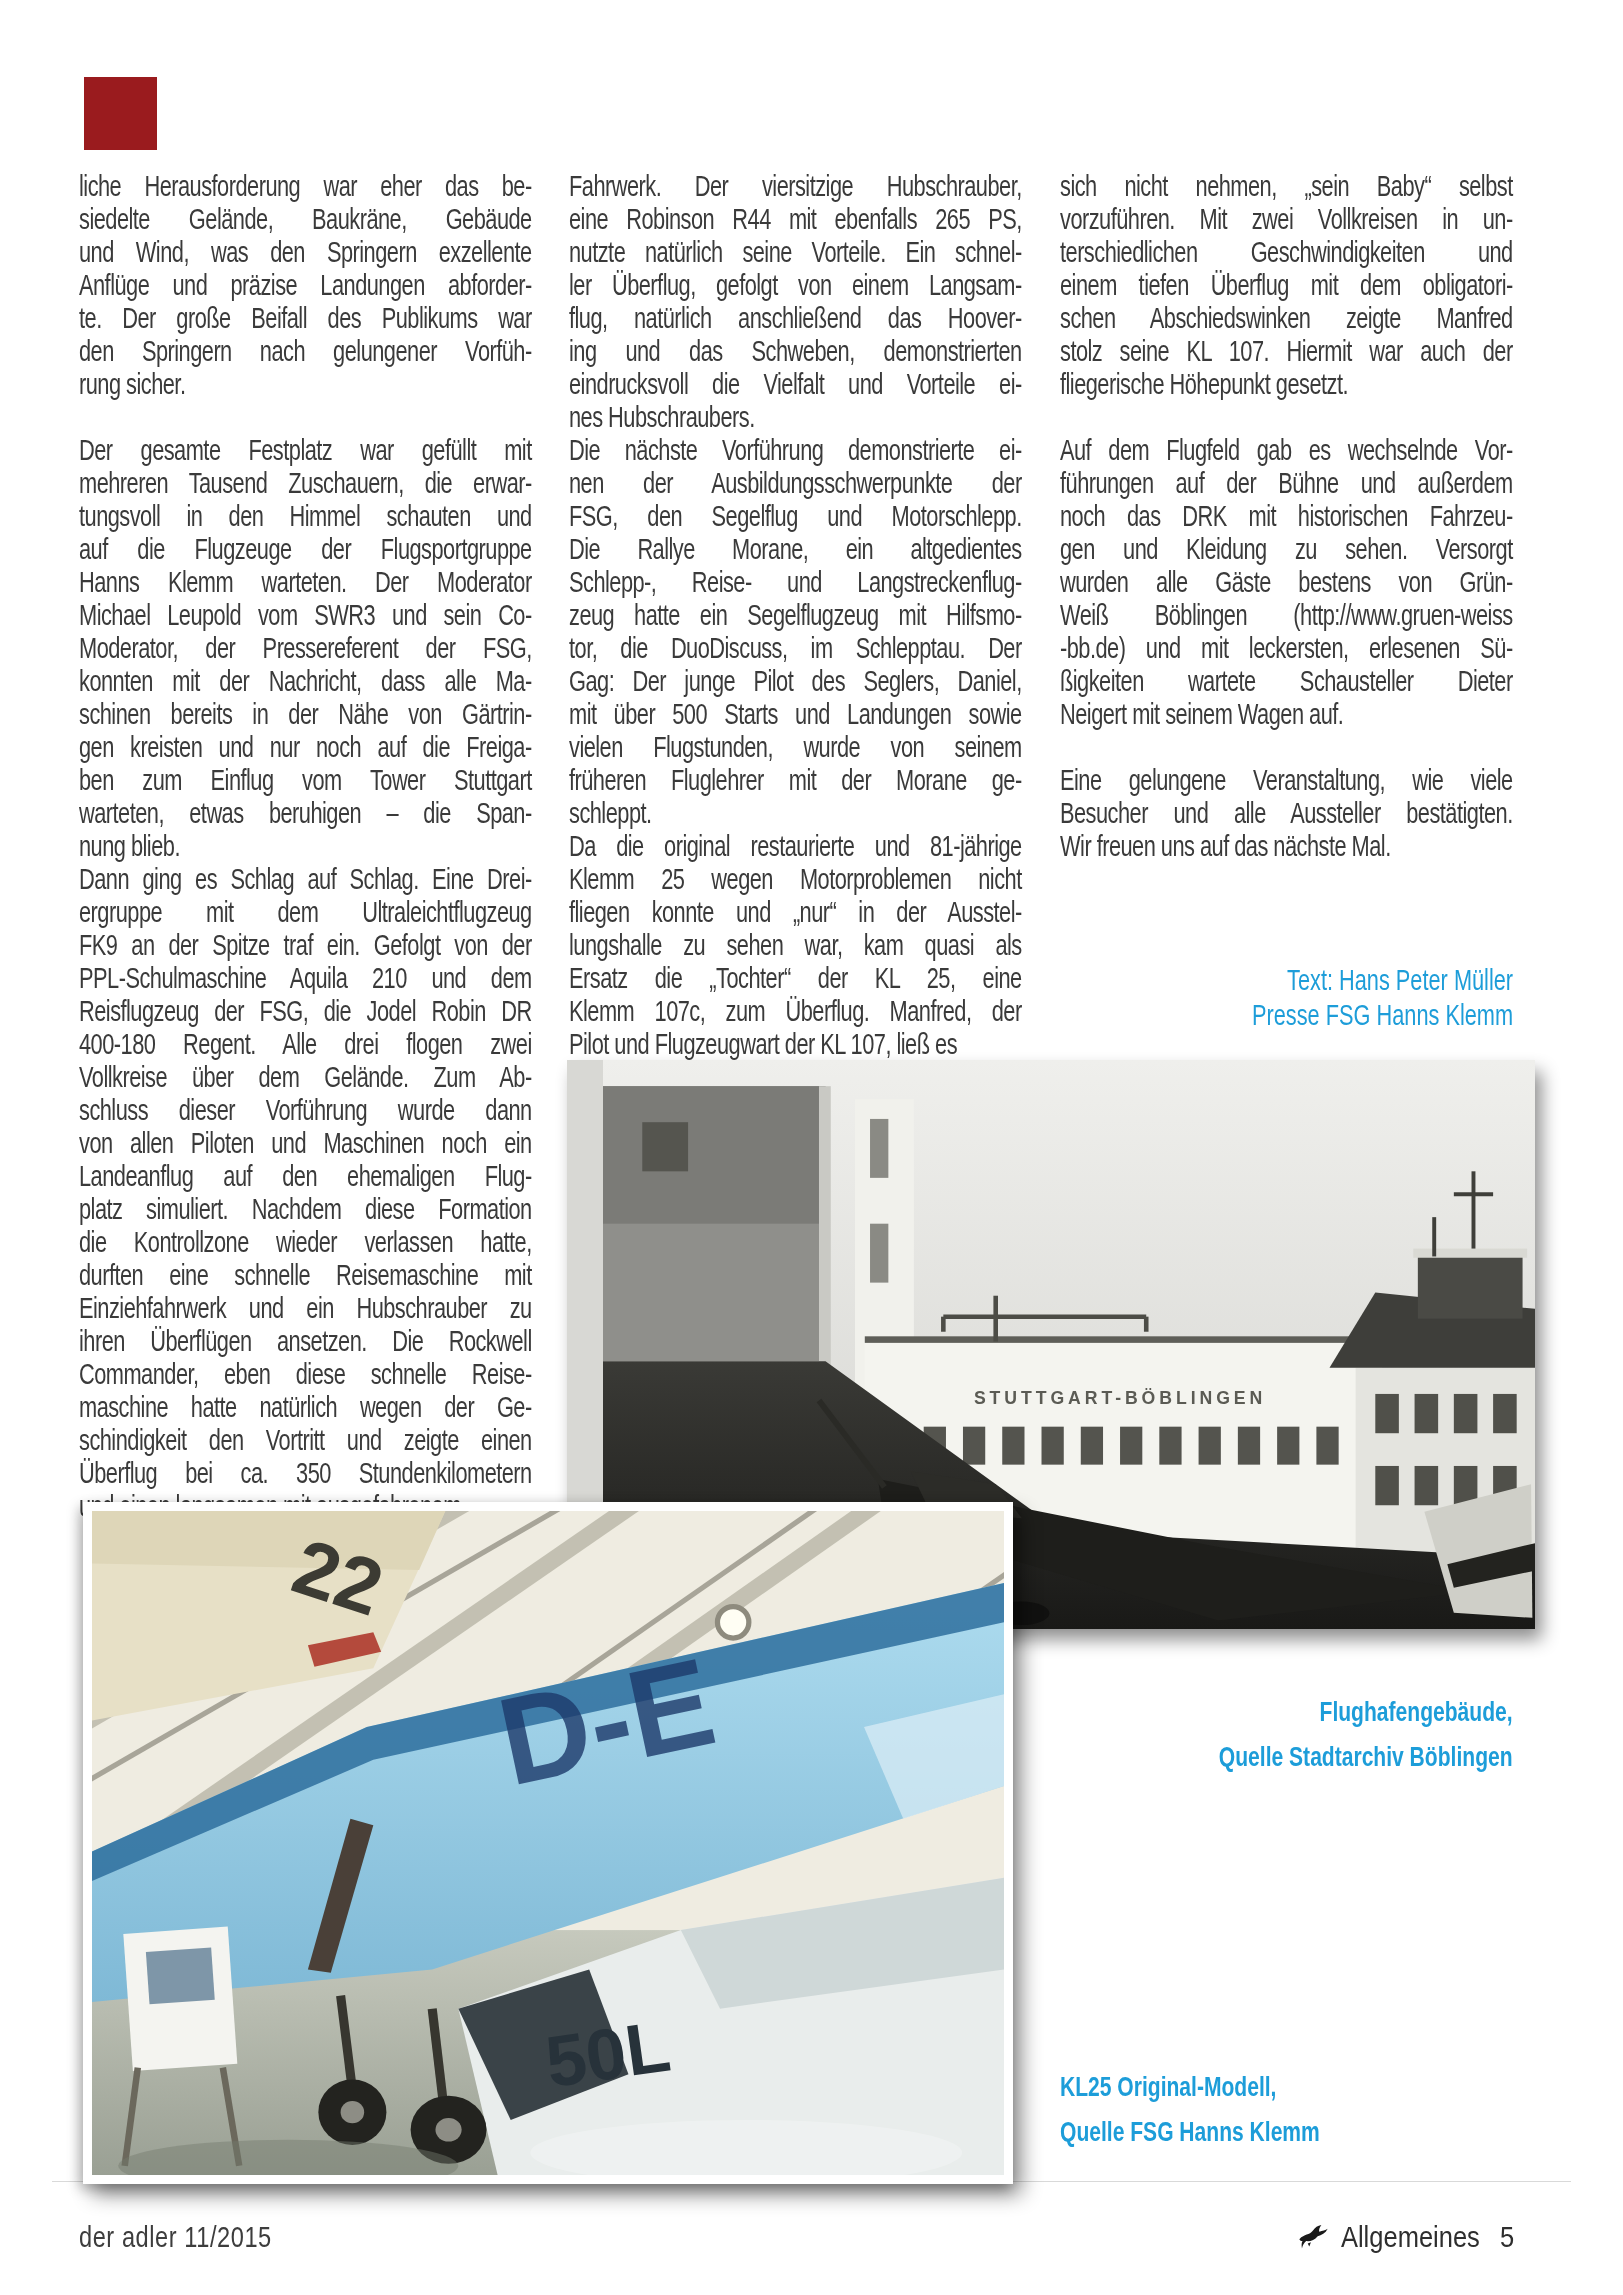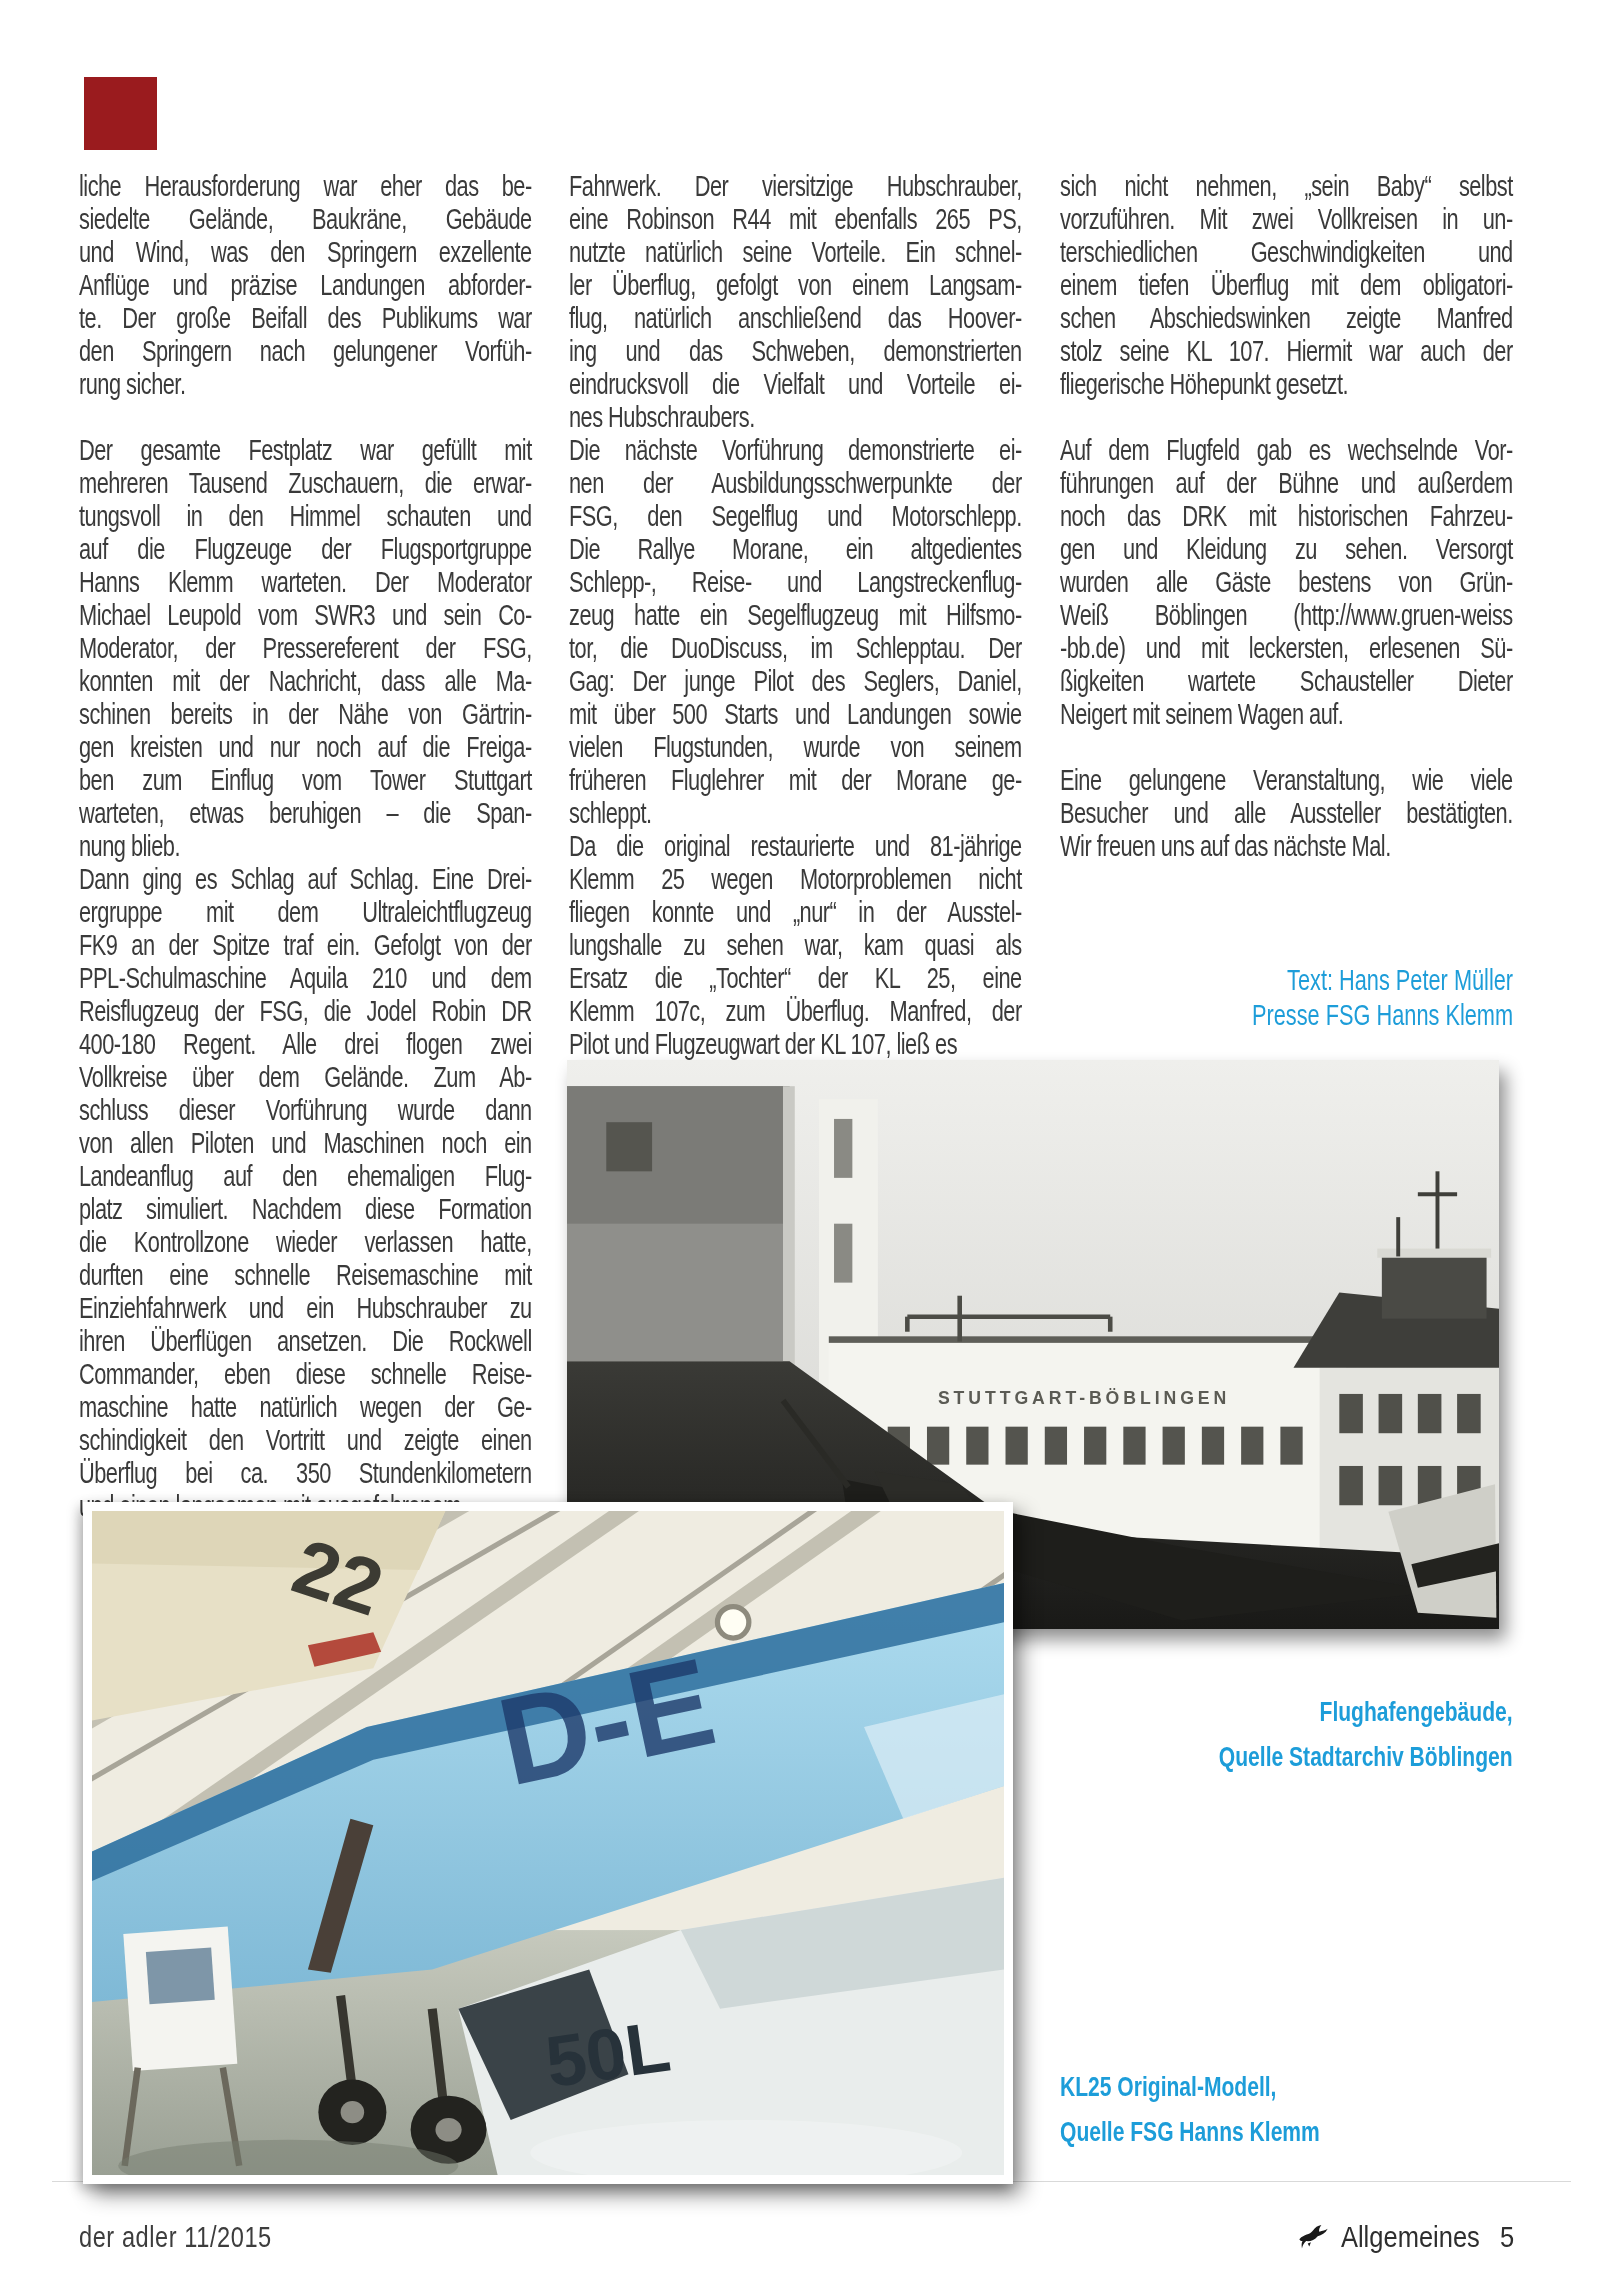--- a/index.html
+++ b/index.html
@@ -19,21 +19,21 @@
   .cyan{color:var(--cyan,#1d9dd9);}
   #byline{position:absolute;right:110px;top:963px;text-align:right;font-size:29px;line-height:35px;
           transform:scaleX(.75);transform-origin:right top;}
   .caption{font-weight:bold;font-size:27px;line-height:45px;}
   #caption-photo1{position:absolute;right:110px;top:1690px;text-align:right;
                   transform:scaleX(.78);transform-origin:right top;}
   #caption-photo2{position:absolute;left:1060px;top:2065px;text-align:left;
                   transform:scaleX(.78);transform-origin:left top;}
   
   #photo1{position:absolute;left:567px;top:1060px;width:932px;height:569px;z-index:2;
-          box-shadow:6.5px 10.5px 17px rgba(0,0,0,.45);background:#d8d8d4;}
+          box-shadow:6.5px 10.5px 17px rgba(0,0,0,.45);background:#d8d8d4;padding-left:36px;}
   #photo2{position:absolute;left:83px;top:1502px;width:912px;height:664px;z-index:3;background:#ffffff;
           padding:9.2px;box-shadow:9.2px 10.5px 19.6px rgba(0,0,0,.45), -3.9px 5.2px 11.8px rgba(0,0,0,.25);}
   #photo1 svg,#photo2 svg{display:block;width:100%;height:100%;}
   
   #footer-rule{position:absolute;left:52px;top:2181px;width:1519px;height:1.3px;background:#d9d9d9;}
   #footer-left{position:absolute;left:79px;top:2220px;font-size:29.5px;color:#3d3d3d;
                transform:scaleX(.8);transform-origin:left top;letter-spacing:0.7px;}
   #footer-right{position:absolute;right:109px;top:2220px;display:flex;align-items:center;gap:14.4px;
                 font-size:30px;color:#2e2e2e;transform:scaleX(.85);transform-origin:right top;}
   #footer-right .pagenum{margin-left:9.2px;}

